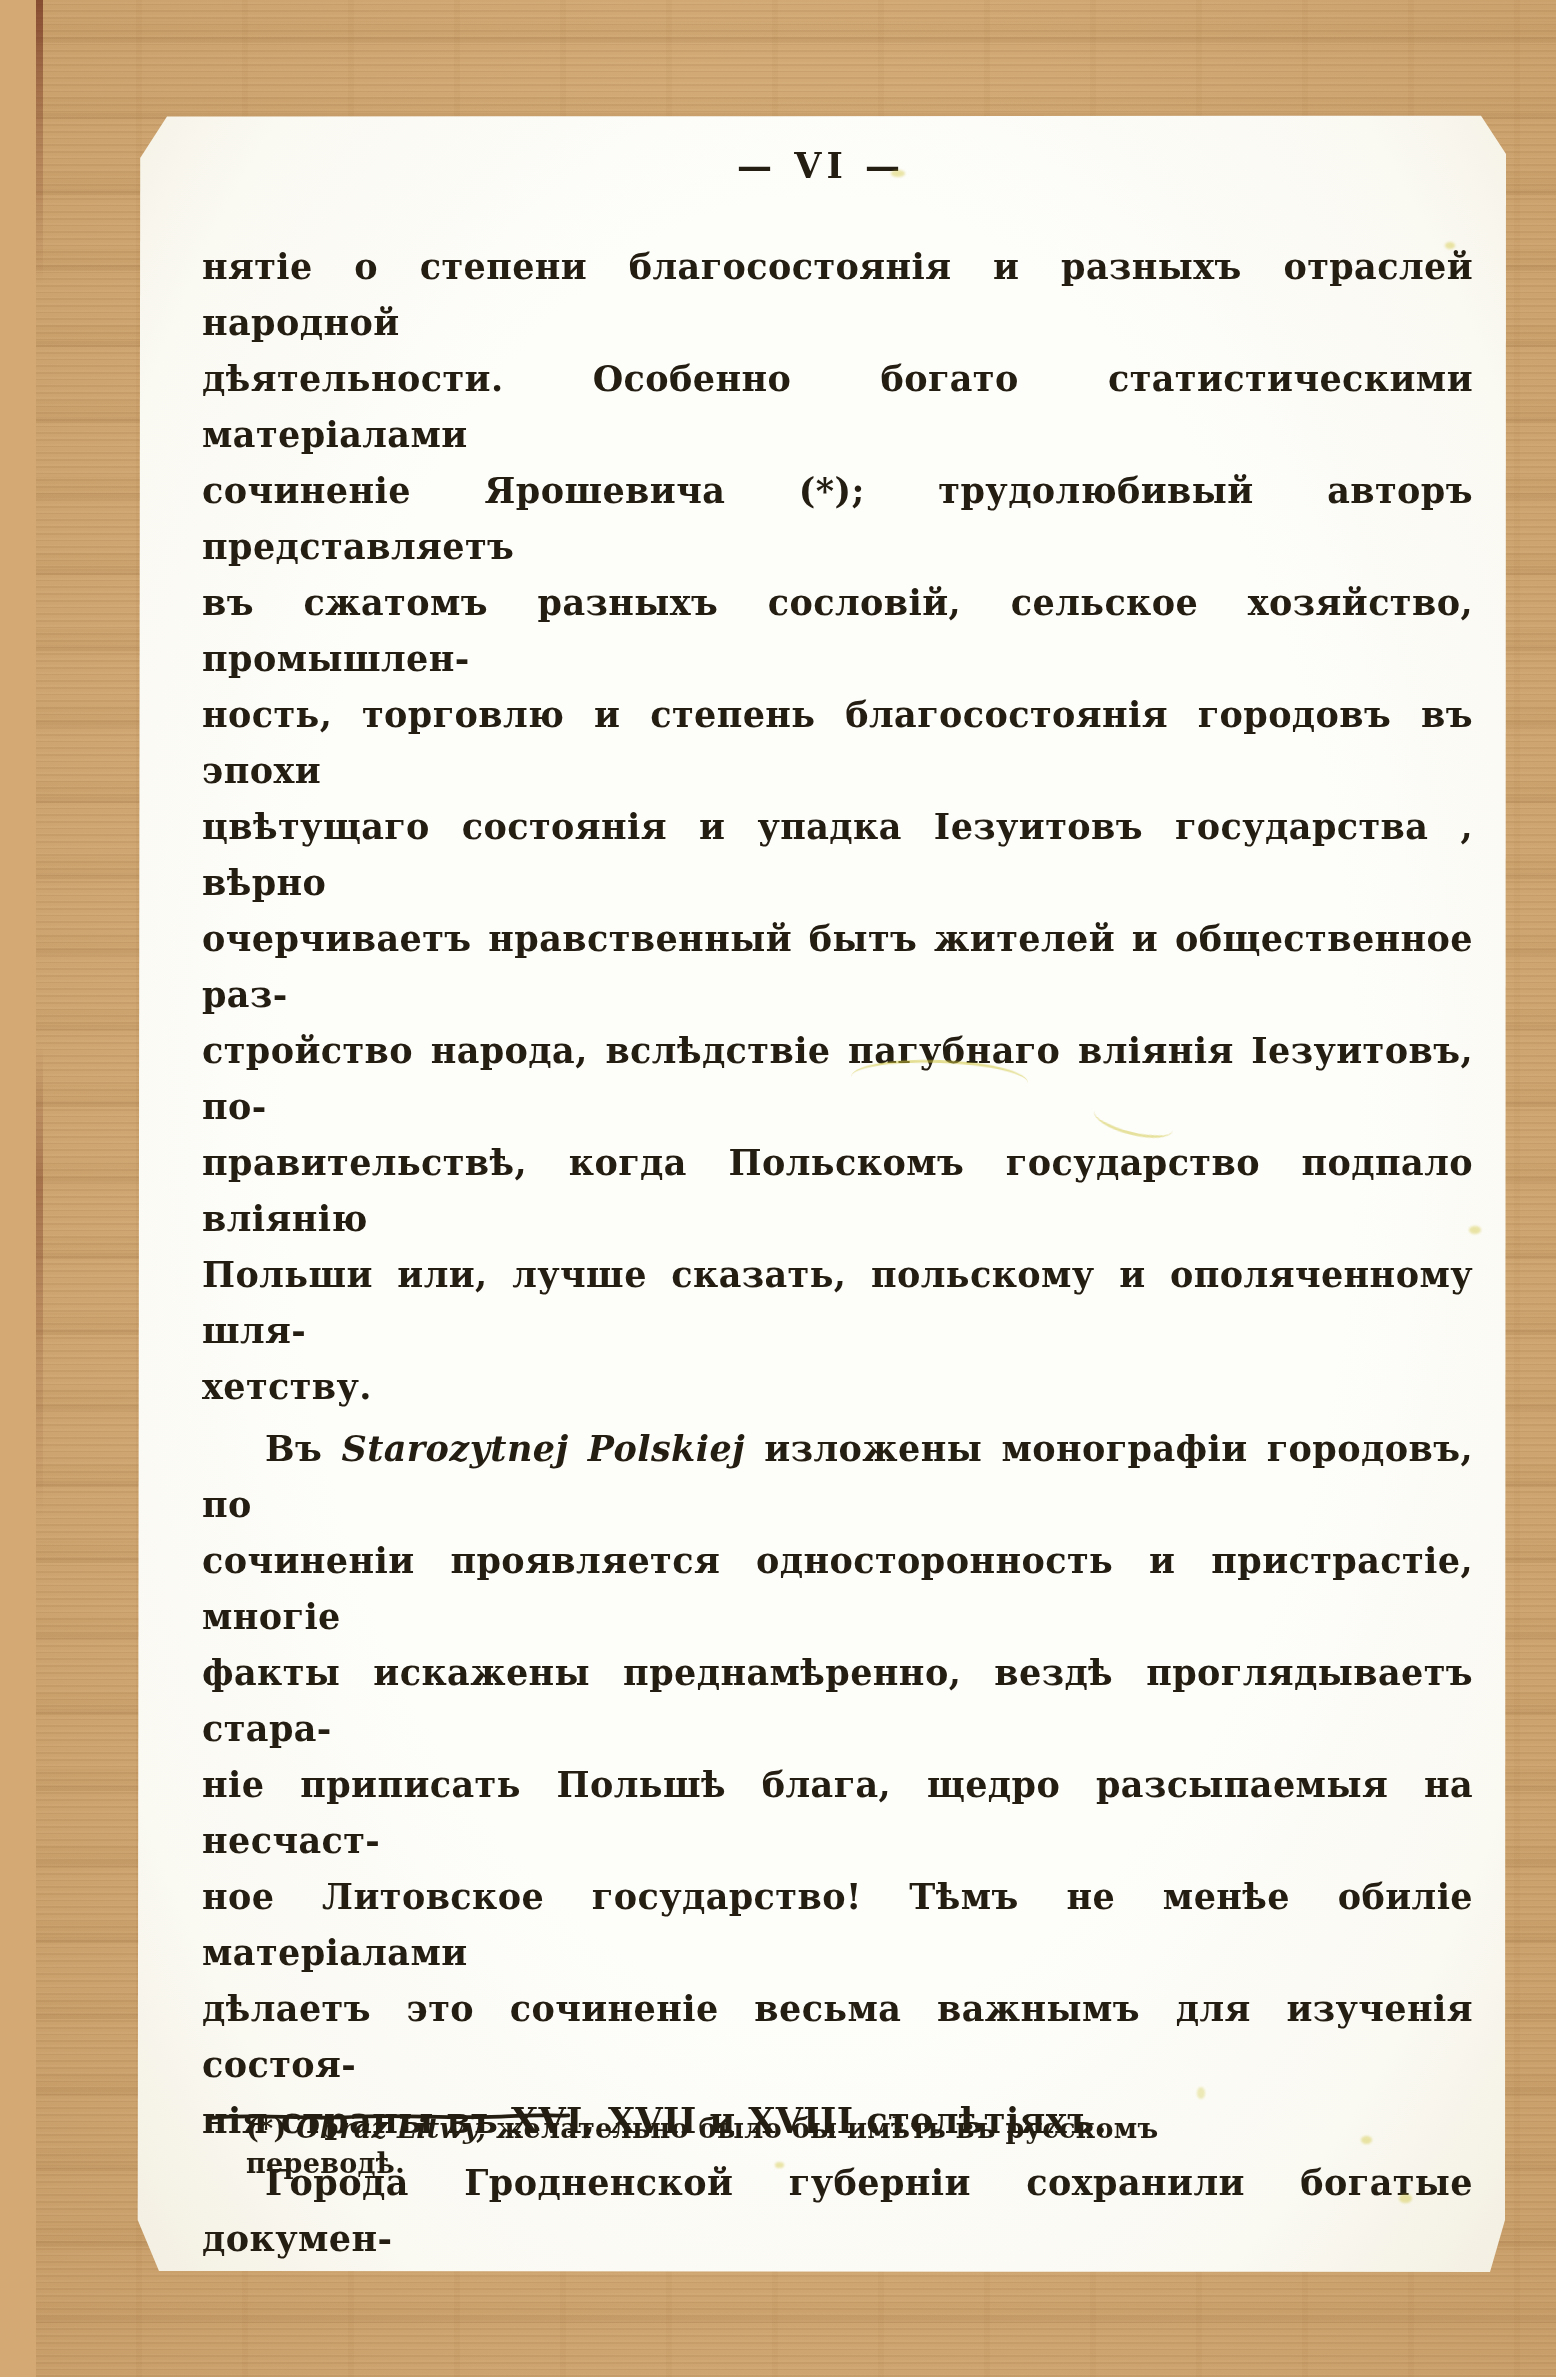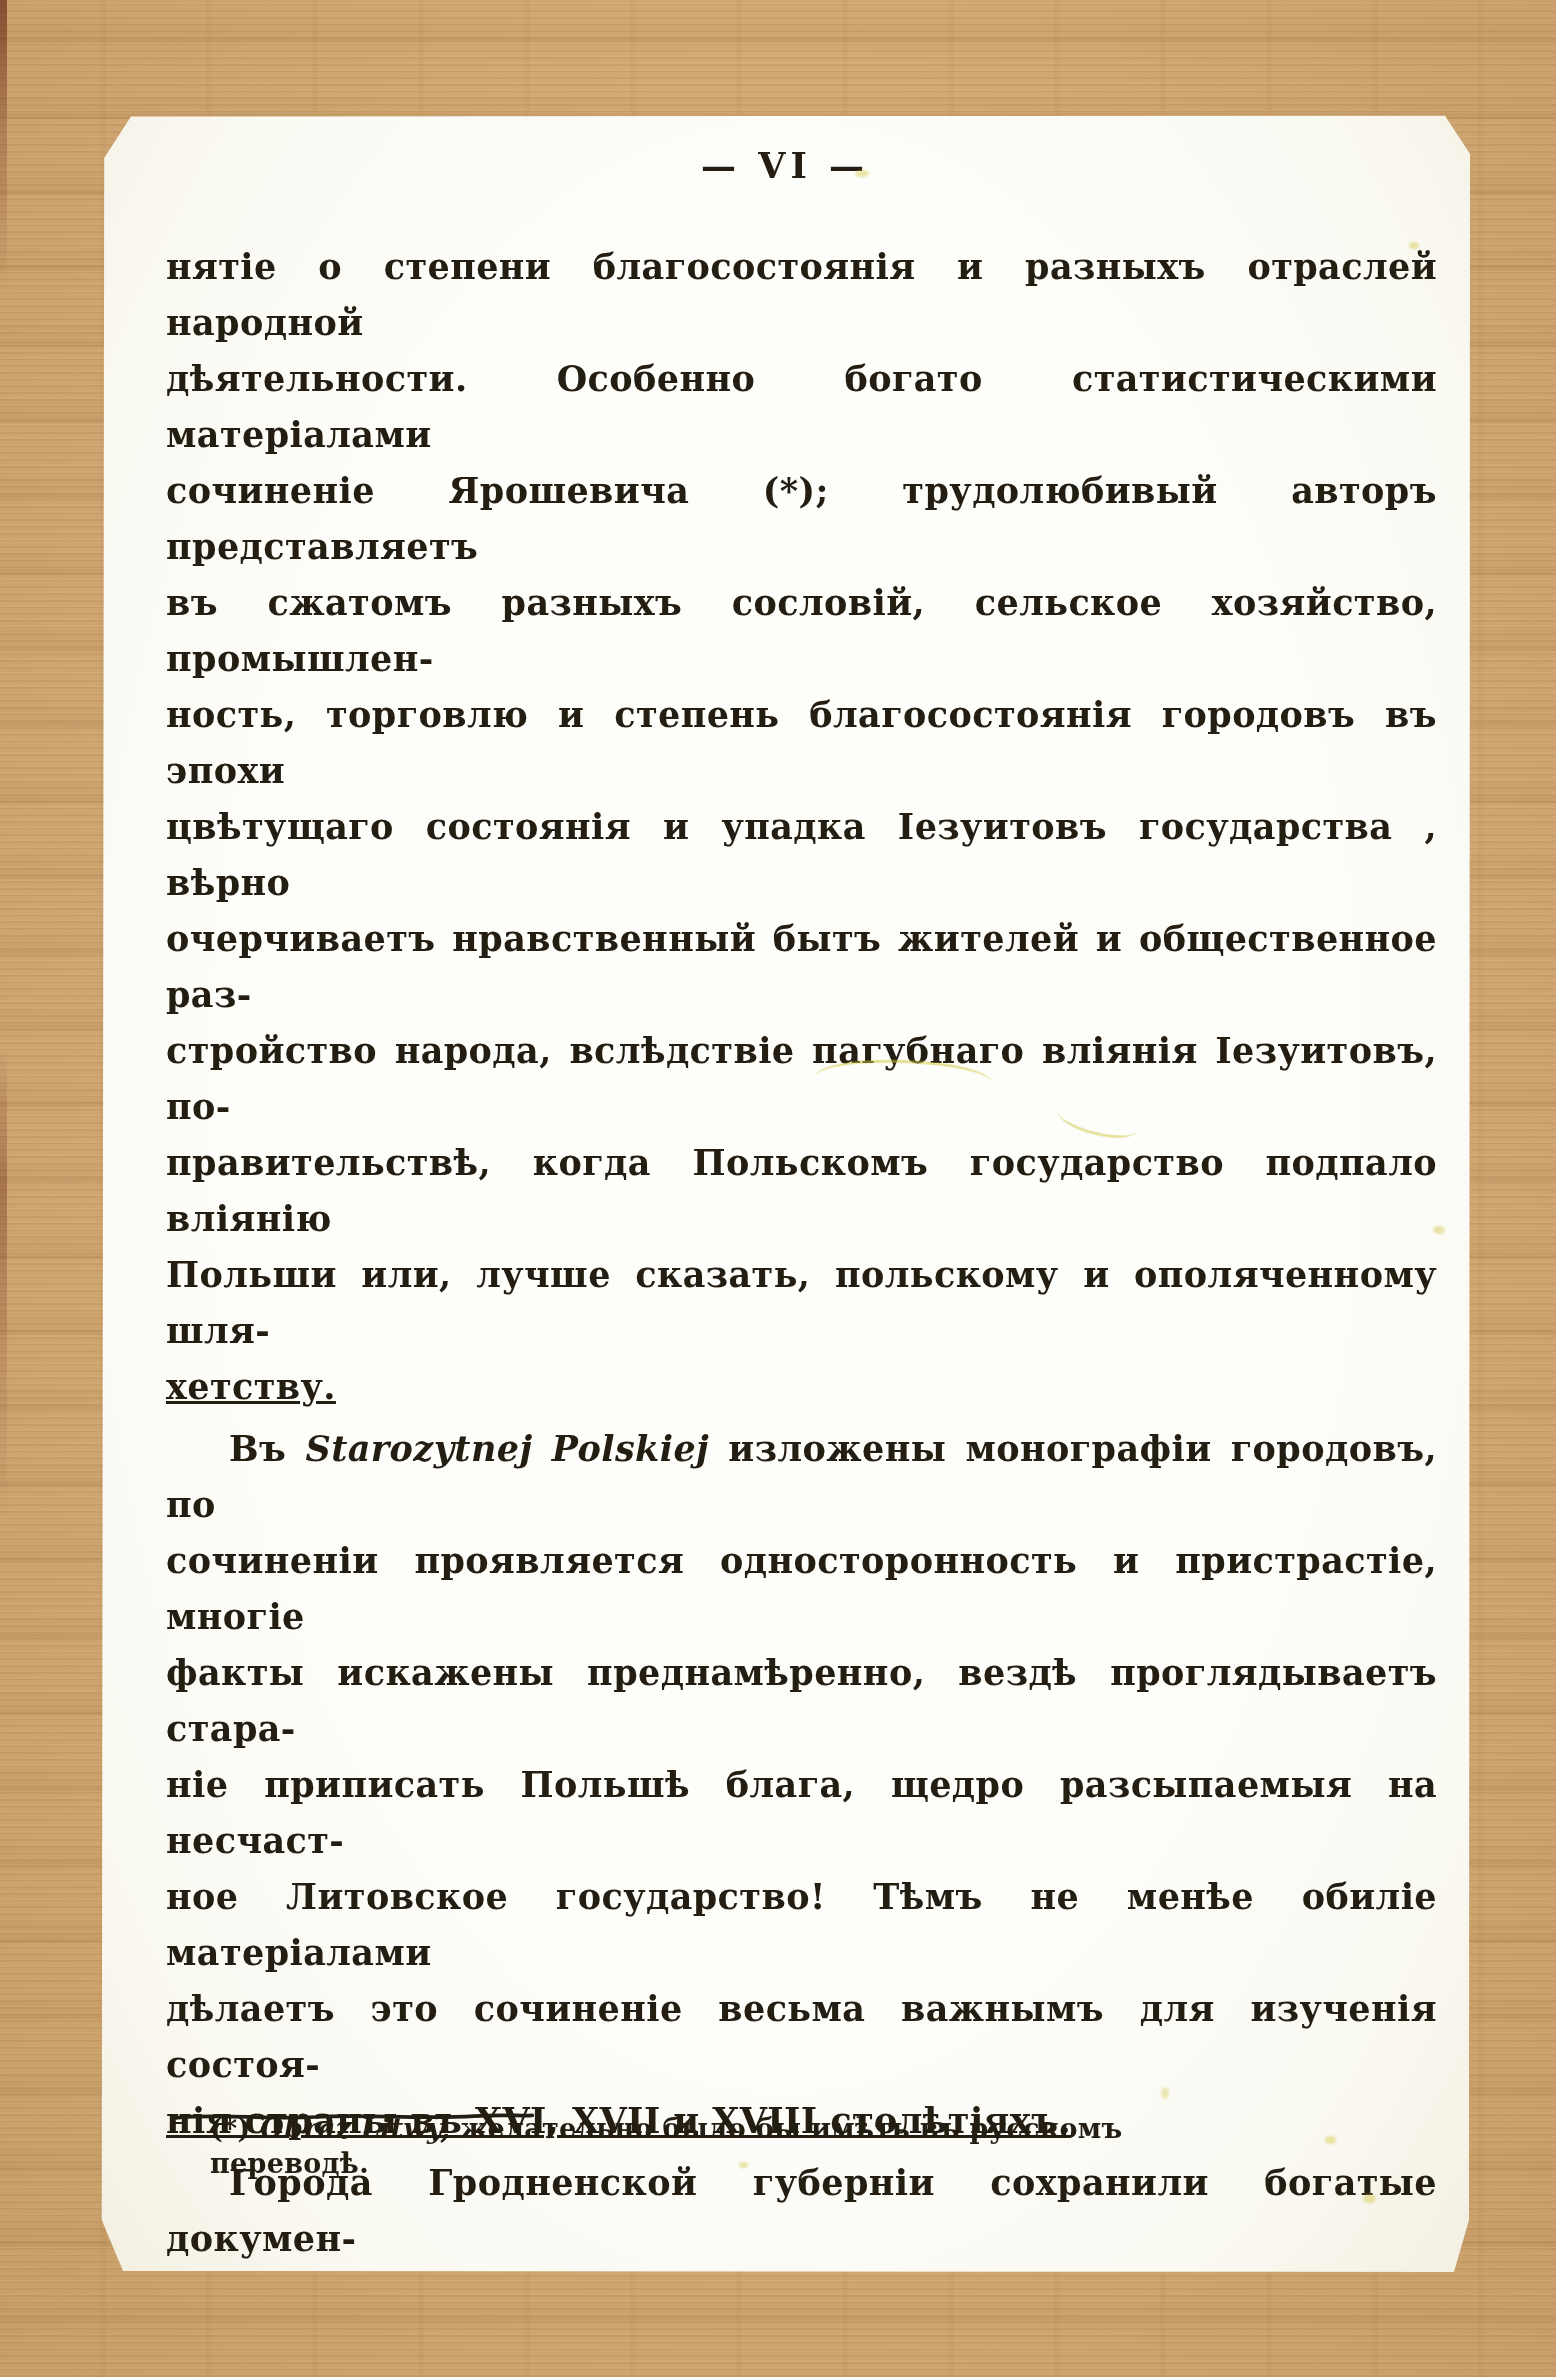--- a/index.html
+++ b/index.html
@@ -10,20 +10,21 @@
   }
   
   .scene{
     position:absolute;inset:0;
     background-color:#d4a973;
     background-image:
       repeating-linear-gradient(0deg, rgba(121,82,40,.09) 0 1.7px, rgba(255,236,190,.05) 1.7px 3.4px, transparent 3.4px 6.7px),
       repeating-linear-gradient(0deg, transparent 0 54px, rgba(139,96,48,.13) 54px 60px, rgba(165,120,62,.07) 60px 76px),
       repeating-linear-gradient(90deg, transparent 0 100px, rgba(150,100,45,.06) 100px 106px),
       radial-gradient(ellipse at 50% 42%, rgba(255,238,196,.16), rgba(125,85,42,.14));
+    margin-left: 36px;
   }
   .scene::before{ 
     content:"";position:absolute;left:0;top:0;width:6.7px;height:100%;
     background:linear-gradient(180deg,
       rgba(104,38,22,.68) 0%, rgba(104,38,22,.30) 5%, rgba(104,38,22,0) 12%,
       rgba(104,38,22,0) 44%, rgba(104,38,22,.38) 50%, rgba(104,38,22,.14) 57%,
       rgba(104,38,22,0) 64%);
   }
   
   .page{
@@ -41,21 +42,21 @@
     color:var(--ink,#241d12);
   }
   .par{margin:0;}
   .par + .par{margin-top:5.9px;}
   .body-line{
     font:700 35px/56px "DejaVu Serif", serif;
     letter-spacing:0.4px;
     text-align:justify;text-align-last:justify;
     white-space:normal;
   }
-  .body-line.short{text-align-last:left;text-decoration:underline;}
+  .body-line.short{text-align-last:left;}
   .par.indented .body-line:first-child{text-indent:63px;}
   .body-line i{}
   
   .footnote-rule{position:absolute;left:72px;top:1995px;width:364px;height:10px;}
   .footnote{
     position:absolute;left:110px;top:1997px;width:1063px;
     font:700 27px/35px "DejaVu Serif", serif;
     color:var(--ink,#241d12);letter-spacing:0.3px;
   }
   .footnote i{font-style:italic;}

